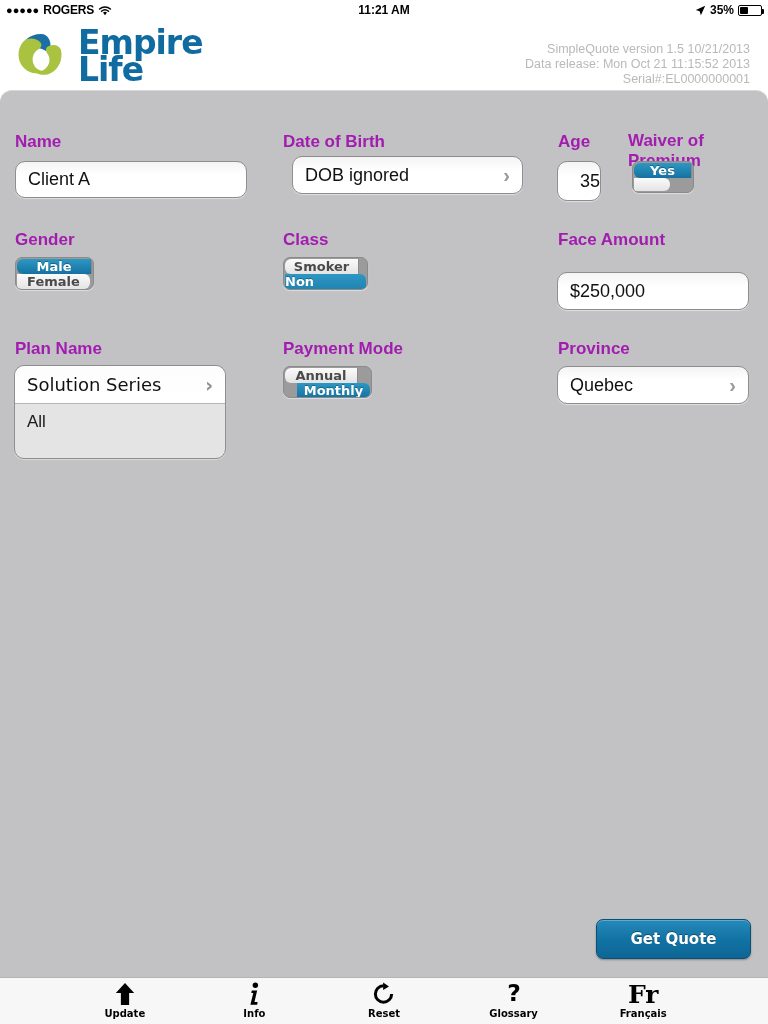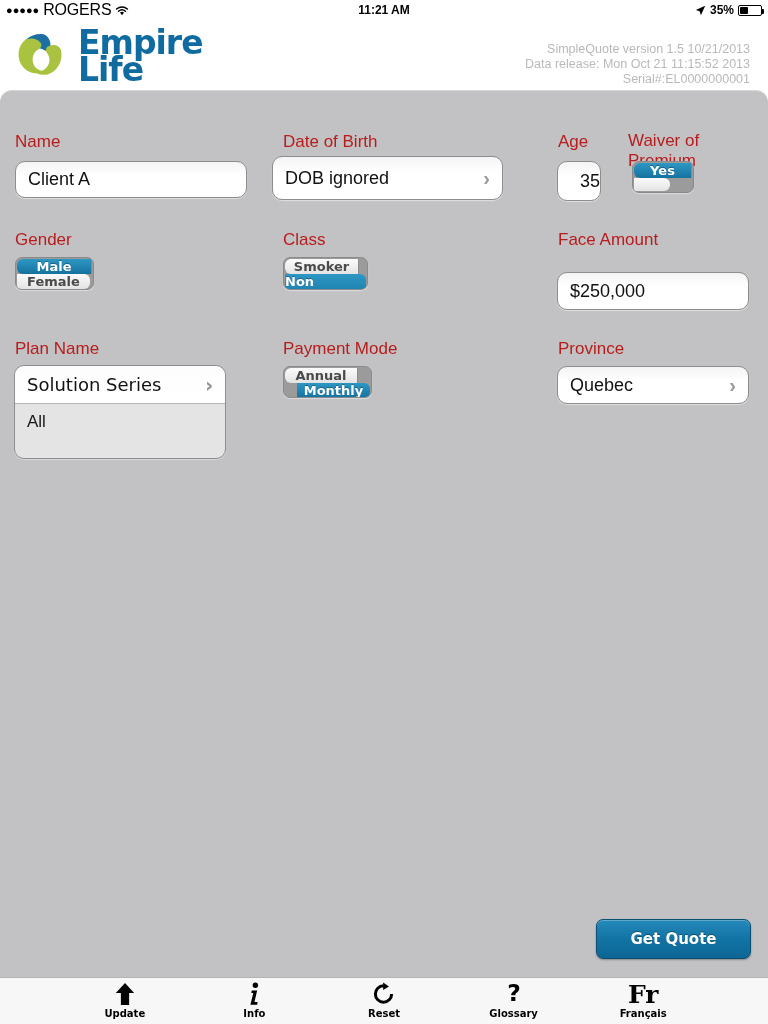--- a/index.html
+++ b/index.html
@@ -33,21 +33,21 @@
   .status-left {
     display: flex;
     align-items: center;
     gap: 4px;
   }
   .sig-dots {
     letter-spacing: 0px;
     font-size: 11px;
     line-height: 12px;
   }
-  .carrier { font-size: 16px; font-weight: normal; letter-spacing: -0.2px; }
+  .carrier { font-size: 12px; font-weight: bold; letter-spacing: -0.2px; }
   .wifi-icon { display: inline-block; width: 14px; height: 12px; position: relative; top: 1px; }
   .status-center {
     position: absolute;
     left: 0; right: 0;
     text-align: center;
     font-size: 12px;
     font-weight: bold;
   }
   .status-right {
     margin-left: auto;
@@ -125,22 +125,23 @@
     top: 90px;
     width: 768px;
     height: 887px;
     background: #c2c2c4;
     border-radius: 12px 12px 0 0;
     box-shadow: inset 0 1px 0 rgba(255,255,255,0.35);
   }
 
   .field-label {
     font-size: 17px;
-    color: #b91c1c;
+    color: #a21caf;
     font-family: "Liberation Sans", sans-serif;
+    font-weight: bold;
   }
 
   
   .tf {
     background: linear-gradient(to bottom, #f4f4f4 0%, #ffffff 38%, #ffffff 100%);
     border: 1px solid #8d8d8d;
     border-radius: 10px;
     box-shadow: 0 1px 1px rgba(255,255,255,0.5);
     display: flex;
     align-items: center;
@@ -341,21 +342,21 @@
 </div>
 
 <div class="panel">
 
   <div class="field-label" style="position:absolute;left:15px;top:42px;">Name</div>
   <div class="tf" style="position:absolute;left:15px;top:71px;width:232px;height:37px;">
     <span>Client A</span>
   </div>
 
   <div class="field-label" style="position:absolute;left:283px;top:42px;">Date of Birth</div>
-  <div class="tf" style="position:absolute;left:272px;top:66px;width:231px;height:44px;">
+  <div class="tf" style="position:absolute;left:292px;top:66px;width:231px;height:38px;">
     <span>DOB ignored</span>
     <span class="chev">›</span>
   </div>
 
   <div class="field-label" style="position:absolute;left:558px;top:42px;">Age</div>
   <div class="tf" style="position:absolute;left:557px;top:71px;width:44px;height:40px;justify-content:flex-end;padding:0;">
     <span>35</span>
   </div>
 
   <div class="field-label" style="position:absolute;left:628px;top:41px;">Waiver of Premium</div>

